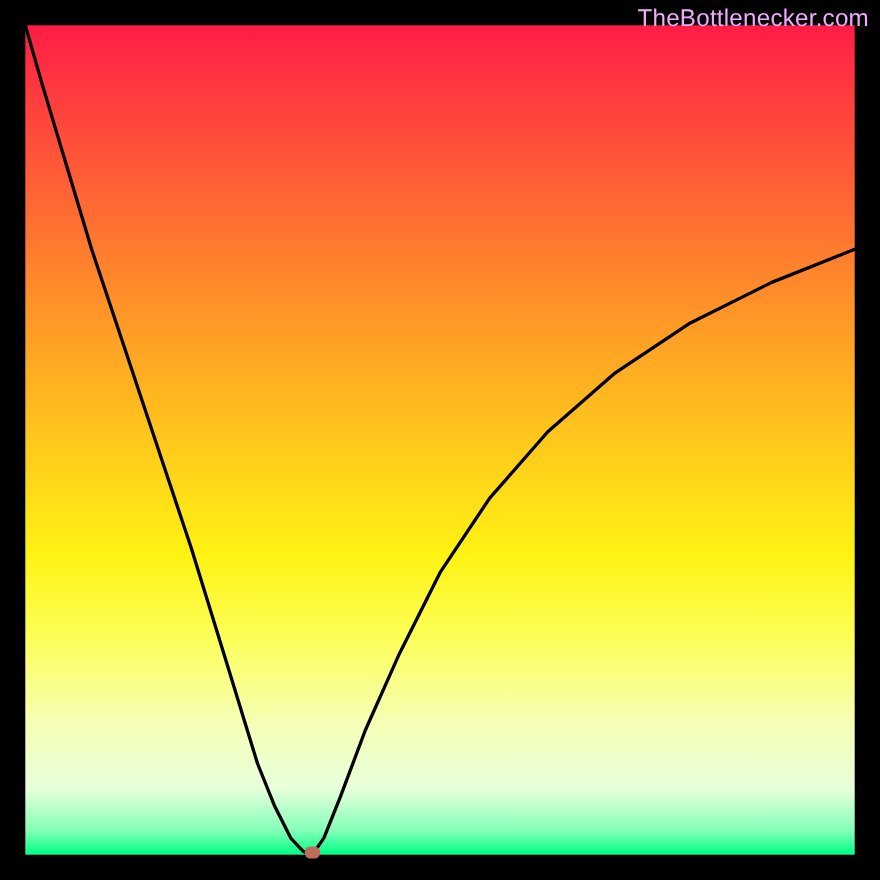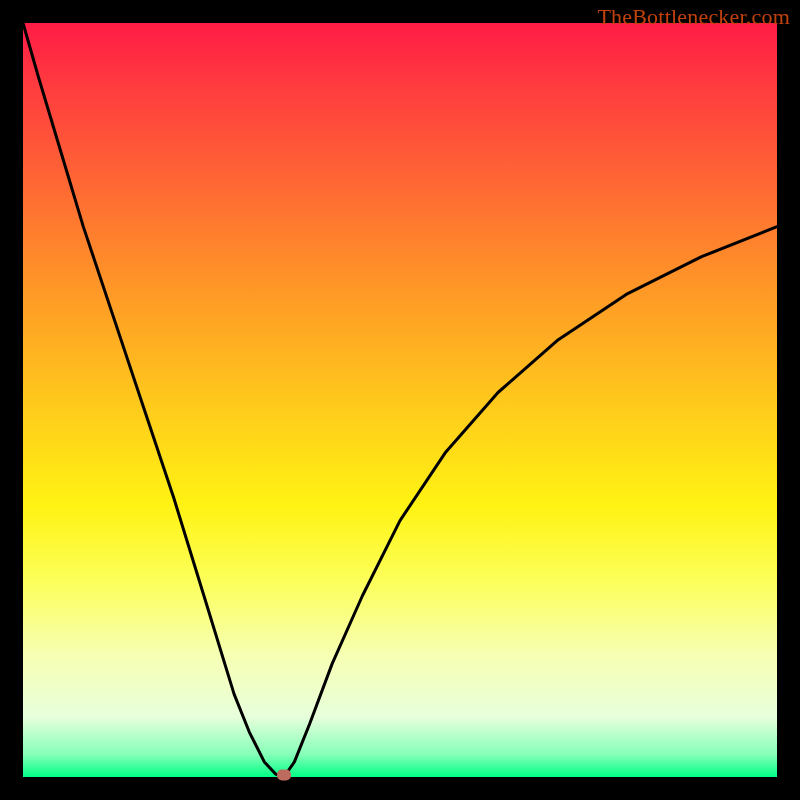--- a/index.html
+++ b/index.html
@@ -7,23 +7,23 @@
   .frame {
     position: relative;
     width: 800px;
     height: 800px;
     background: #000;
   }
   .watermark {
     position: absolute;
     top: 4px;
     right: 10px;
-    font-family: Liberation Serif, serif;
+    font-family: Liberation Sans, sans-serif;
     font-size: 22px;
-    color: #c2410c;
+    color: #f0abfc;
     letter-spacing: 0.2px;
     z-index: 10;
   }
   .plot {
     position: absolute;
     left: 23px;
     top: 23px;
     width: 754px;
     height: 754px;
     background: linear-gradient(to bottom,

